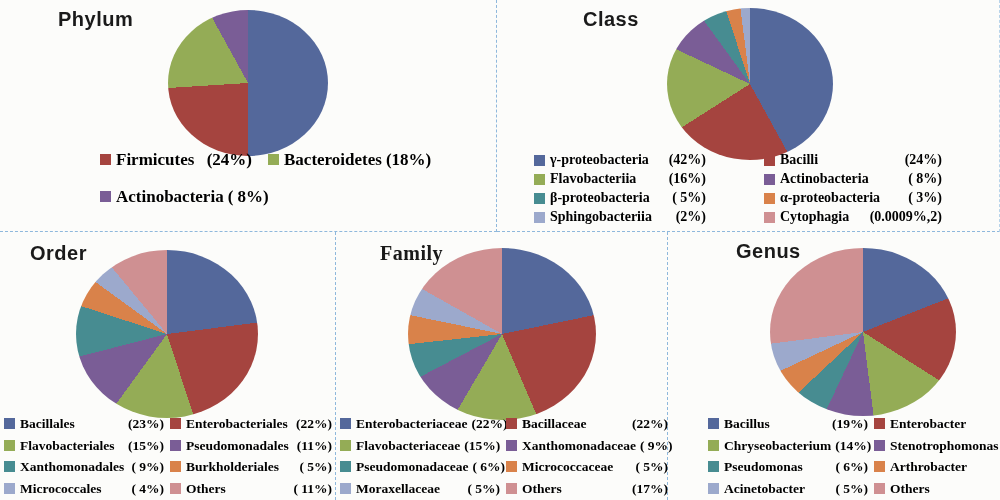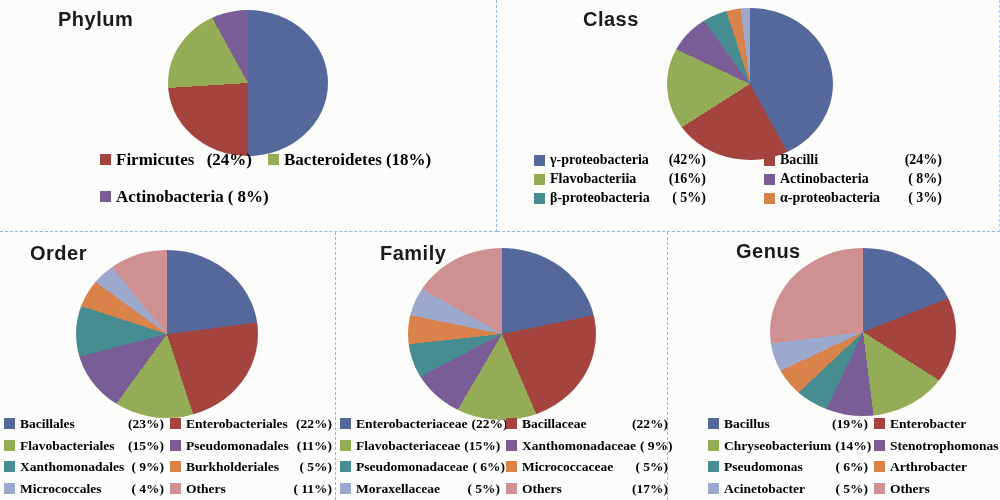--- a/index.html
+++ b/index.html
@@ -8,21 +8,21 @@
   .panel{position:absolute;box-sizing:border-box;}
   .panel-phylum{left:0;top:0;width:497px;height:232px;border-right:1px dashed #8fb8dc;border-bottom:1px dashed #8fb8dc;}
   .panel-class {left:497px;top:0;width:503px;height:232px;border-right:1px dashed #b8d4ea;border-bottom:1px dashed #8fb8dc;text-align:right;}
   .panel-order {left:0;top:232px;width:336px;height:268px;border-right:1px dashed #8fb8dc;}
   .panel-family{left:336px;top:232px;width:332px;height:268px;border-right:1px dashed #8fb8dc;}
   .panel-genus {left:704px;top:232px;width:332px;height:268px;border-right:1px dashed #b8d4ea;}
   .chart-title{position:absolute;margin:0;font-size:20px;font-weight:bold;color:#1a1a1a;letter-spacing:.5px;}
   .panel-phylum .chart-title{left:58px;top:8px;}
   .panel-class  .chart-title{left:86px;top:8px;}
   .panel-order  .chart-title{left:30px;top:10px;}
-  .panel-family .chart-title{left:44px;top:10px;}
+  .panel-family .chart-title{left:44px;top:10px;font-family:Liberation Serif, serif;}
   .panel-genus  .chart-title{left:32px;top:8px;}
   .pie{position:absolute;border-radius:50%;}
   .panel-phylum .pie{left:168px;top:10px;width:160px;height:146px;}
   .panel-class  .pie{left:170px;top:8px;width:166px;height:152px;}
   .panel-order  .pie{left:76px;top:18px;width:182px;height:168px;}
   .panel-family .pie{left:72px;top:16px;width:188px;height:172px;}
   .panel-genus  .pie{left:66px;top:16px;width:186px;height:168px;}
   .legend{position:absolute;display:grid;font-family:"Liberation Serif",serif;
           font-weight:bold;color:#000000;}
   .panel-phylum .legend{left:100px;top:150px;grid-template-columns:152px 158px;column-gap:16px;row-gap:17px;font-size:17px;}
@@ -80,20 +80,28 @@
           <span class="ltext"><span class="lname">Actinobacteria</span><span class="lpct">( 8%)</span></span>
         </div>
         <div class="legend-item">
           <span class="swatch" style="background: rgb(71, 140, 145);"></span>
           <span class="ltext"><span class="lname">β-proteobacteria</span><span class="lpct">( 5%)</span></span>
         </div>
         <div class="legend-item">
           <span class="swatch" style="background: rgb(217, 130, 74);"></span>
           <span class="ltext"><span class="lname">α-proteobacteria</span><span class="lpct">( 3%)</span></span>
         </div>
+        <div class="legend-item">
+          <span class="swatch" style="background: rgb(156, 169, 204);"></span>
+          <span class="ltext"><span class="lname">Sphingobacteriia</span><span class="lpct">(2%)</span></span>
+        </div>
+        <div class="legend-item">
+          <span class="swatch" style="background: rgb(207, 144, 146);"></span>
+          <span class="ltext"><span class="lname">Cytophagia</span><span class="lpct">(0.0009%,2)</span></span>
+        </div>
       </div>
   </section>
 
   <section class="panel panel-order">
     <h2 class="chart-title">Order</h2>
     <div class="pie" style="background: conic-gradient(rgb(84, 104, 155) 0%, rgb(84, 104, 155) 23%, rgb(165, 68, 63) 23%, rgb(165, 68, 63) 45%, rgb(148, 172, 86) 45%, rgb(148, 172, 86) 60%, rgb(122, 93, 150) 60%, rgb(122, 93, 150) 71%, rgb(71, 140, 145) 71%, rgb(71, 140, 145) 80%, rgb(217, 130, 74) 80%, rgb(217, 130, 74) 85%, rgb(156, 169, 204) 85%, rgb(156, 169, 204) 89%, rgb(207, 144, 146) 89%, rgb(207, 144, 146) 100%);"></div>
     <div class="legend">
         <div class="legend-item">
           <span class="swatch" style="background: rgb(84, 104, 155);"></span>
           <span class="ltext"><span class="lname">Bacillales</span><span class="lpct">(23%)</span></span>

